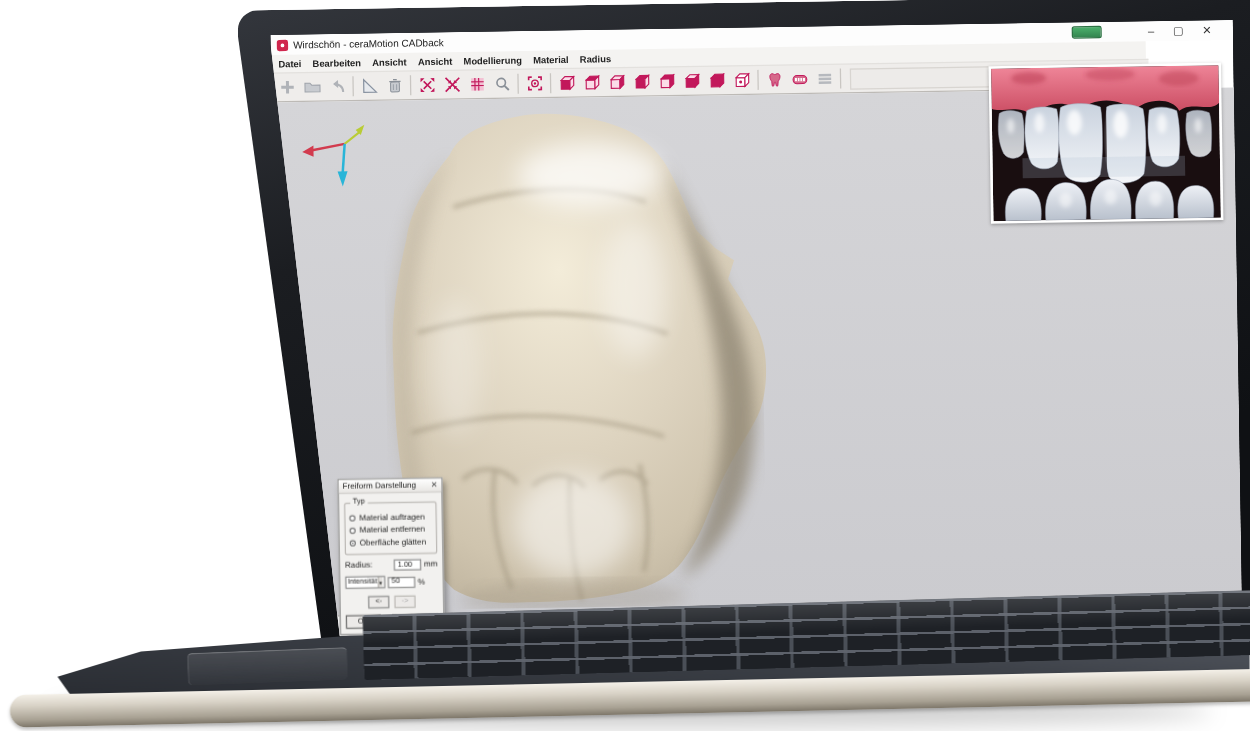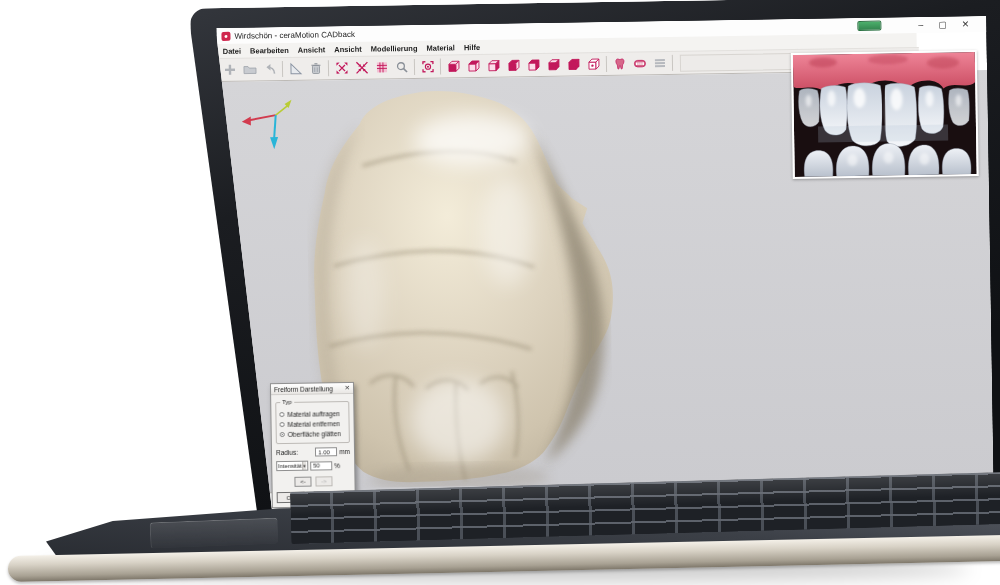--- a/index.html
+++ b/index.html
@@ -117,21 +117,21 @@
         </span>
       </div>
 
       <div class="menubar">
           <span class="menu-item">Datei</span>
           <span class="menu-item">Bearbeiten</span>
           <span class="menu-item">Ansicht</span>
           <span class="menu-item">Ansicht</span>
           <span class="menu-item">Modellierung</span>
           <span class="menu-item">Material</span>
-          <span class="menu-item">Hilfe</span>
+          <span class="menu-item">Radius</span>
         </div>
 
       <div class="toolbar">
         <span class="tbtn">
             <svg width="14" height="14" viewBox="0 0 14 14">
               <path d="M7 2v10M2 7h10" stroke="#b0b3b8" stroke-width="2.4"></path>
             </svg>
           </span>
         <span class="tbtn">
             <svg width="14" height="14" viewBox="0 0 14 14">

